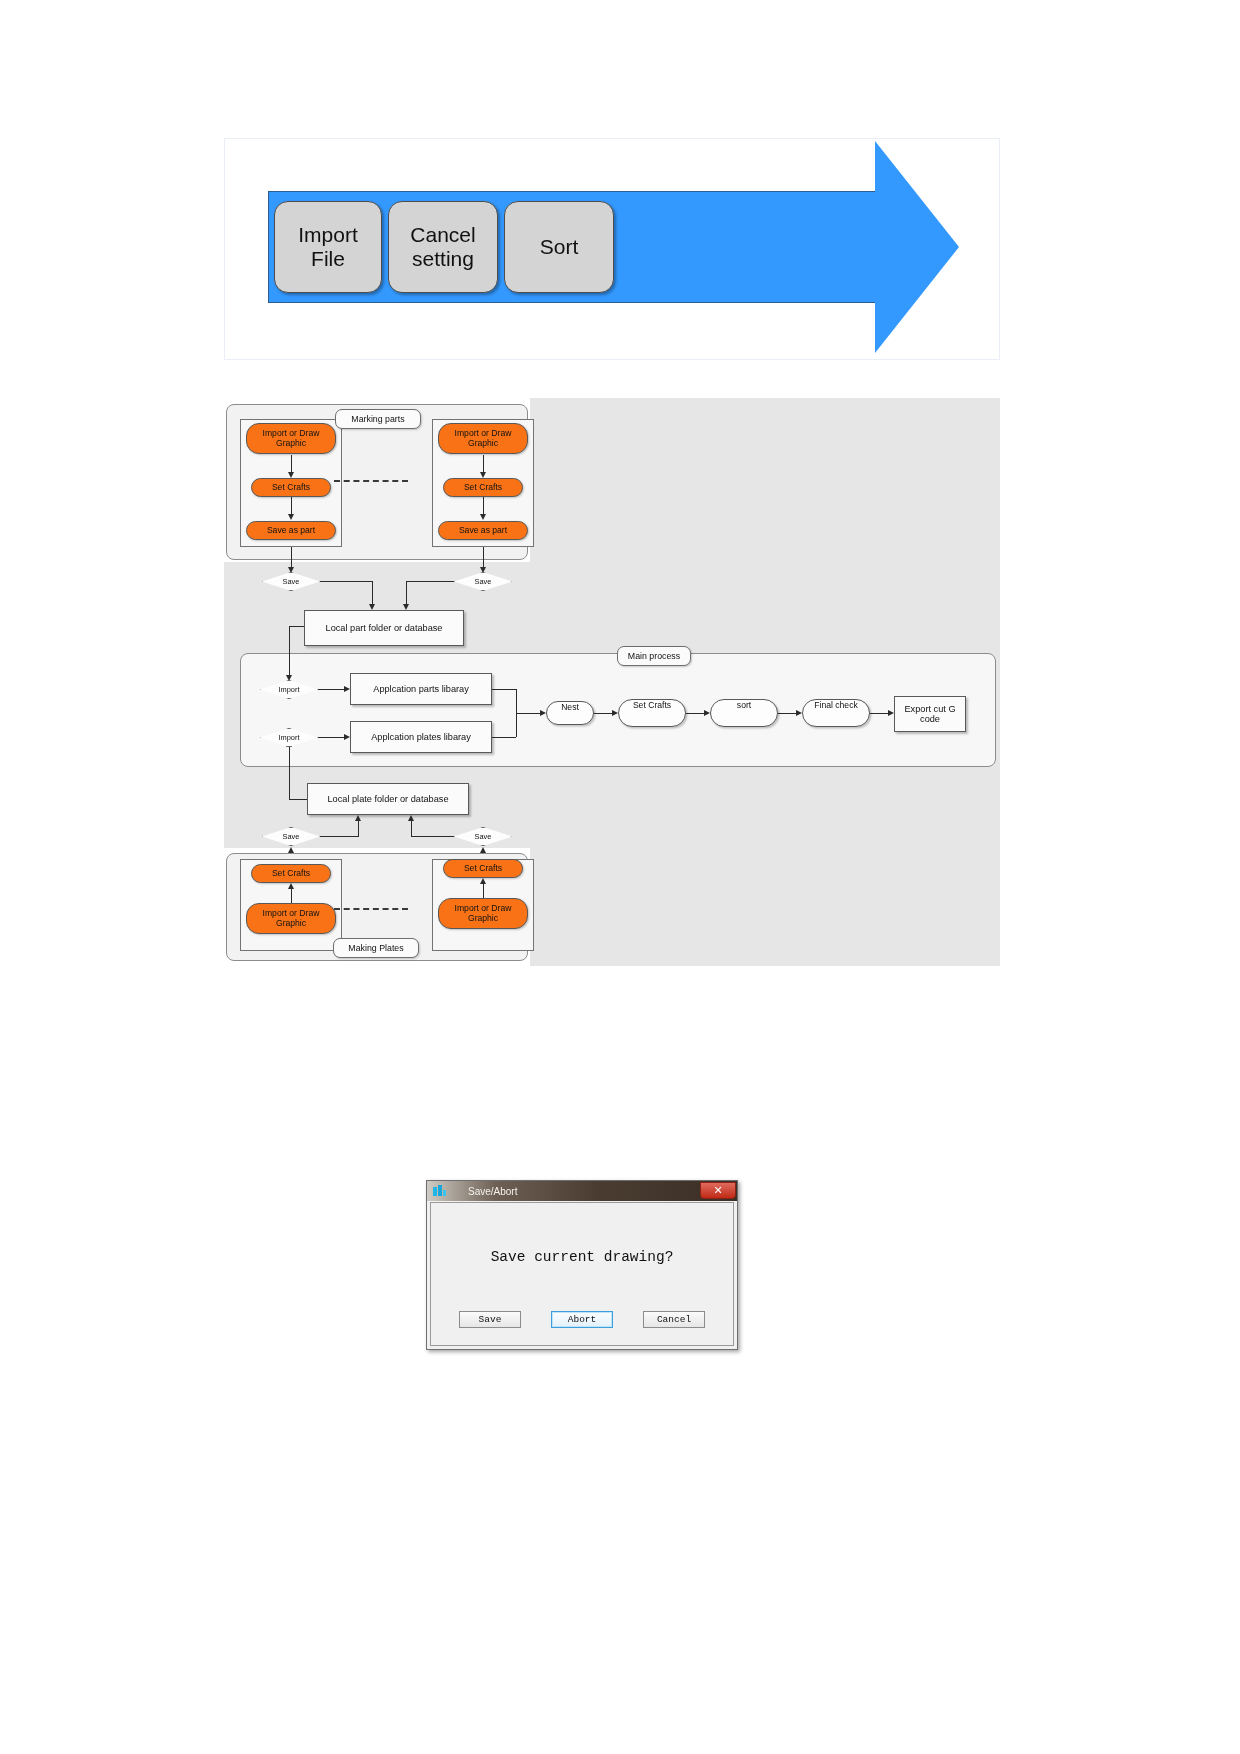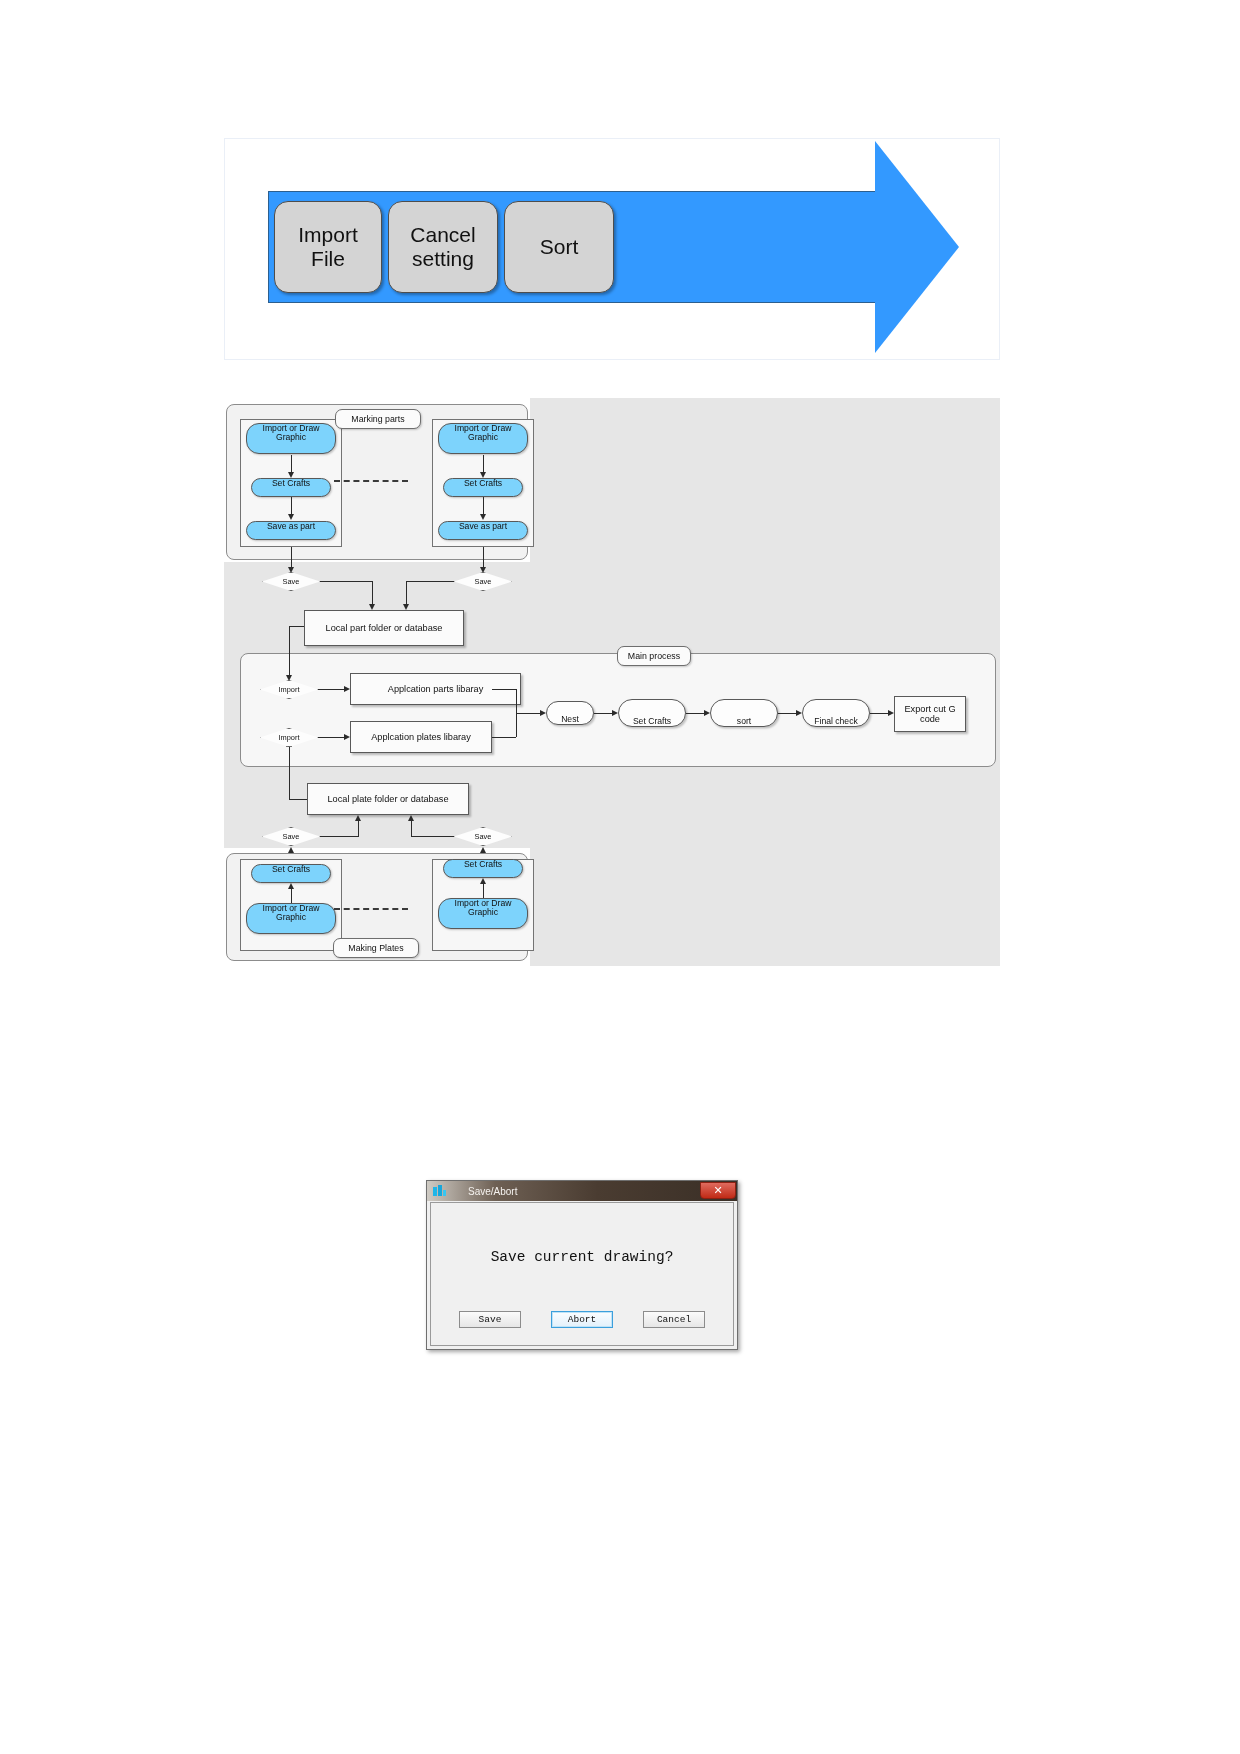--- a/index.html
+++ b/index.html
@@ -19,25 +19,25 @@
   .pill.p3{width:110px;}
   .pill.p4{width:105px;}
   .pill.p5{width:105px;}
 
   
   #fig-flow{position:absolute;left:224px;top:398px;width:776px;height:568px;background:#e6e6e6;}
   #fig-flow .wht{position:absolute;background:#fff;}
 
   .grp{position:absolute;border:1px solid #8c8c8c;border-radius:8px;background:#f2f2f2;box-sizing:border-box;}
   .subgrp{position:absolute;border:1px solid #737373;background:#f7f7f7;box-sizing:border-box;}
-  .rrect{position:absolute;border:1px solid #595959;border-radius:13px;background:#7dd3fc;display:flex;align-items:flex-start;justify-content:center;text-align:center;
+  .rrect{position:absolute;border:1px solid #595959;border-radius:13px;background:#f97316;display:flex;align-items:center;justify-content:center;text-align:center;
          font-size:8.6px;color:#111;line-height:1.08;box-shadow:1px 1px 2px rgba(0,0,0,.22);box-sizing:border-box;}
   .rect{position:absolute;border:1px solid #595959;background:#fbfbfb;display:flex;align-items:center;justify-content:center;text-align:center;
         font-size:9.2px;color:#111;line-height:1.12;box-shadow:1.5px 1.5px 2px rgba(0,0,0,.25);box-sizing:border-box;}
-  .stad{position:absolute;border:1px solid #595959;border-radius:999px;background:#fdfdfd;display:flex;align-items:flex-end;justify-content:center;text-align:center;
+  .stad{position:absolute;border:1px solid #595959;border-radius:999px;background:#fdfdfd;display:flex;align-items:flex-start;justify-content:center;text-align:center;
          font-size:8.6px;color:#111;box-shadow:1.5px 1.5px 2px rgba(0,0,0,.22);box-sizing:border-box;}
   .tag{position:absolute;border:1px solid #6e6e6e;border-radius:7px;background:#fbfbfb;display:flex;align-items:center;justify-content:center;
        font-size:8.8px;color:#111;box-shadow:1px 1px 2px rgba(0,0,0,.2);box-sizing:border-box;z-index:6;}
   .diamond{position:absolute;width:58px;height:19px;z-index:5;}
   .diamond .dshape{position:absolute;left:0;top:0;width:100%;height:100%;background:#fdfdfd;border:1px solid #4d4d4d;box-sizing:border-box;
        clip-path:polygon(50% 0,100% 50%,50% 100%,0 50%);}
   .diamond .dtxt{position:absolute;left:0;top:0;width:100%;height:100%;display:flex;align-items:center;justify-content:center;font-size:7.4px;color:#111;}
   .ln{position:absolute;background:#2b2b2b;}
   .lnh{height:1px;}
   .lnv{width:1px;}
@@ -163,21 +163,21 @@
   <div class="ar dn" style="left:61.5px;top:277px;"></div>
 
   <div class="diamond" style="left:36px;top:282px;">
     <div class="dshape"></div>
     <div class="dtxt">
         <span>Import</span>
       </div>
   </div>
   <div class="ln lnh" style="left:94px;top:291px;width:28px;"></div>
   <div class="ar rt" style="left:120px;top:287.5px;"></div>
-  <div class="rect" style="left:126px;top:275px;width:171px;height:32px;">
+  <div class="rect" style="left:126px;top:275px;width:142px;height:32px;">
     <span>Applcation parts libaray</span>
   </div>
 
   <div class="diamond" style="left:36px;top:330px;">
     <div class="dshape"></div>
     <div class="dtxt">
         <span>Import</span>
       </div>
   </div>
   <div class="ln lnh" style="left:94px;top:339px;width:28px;"></div>

